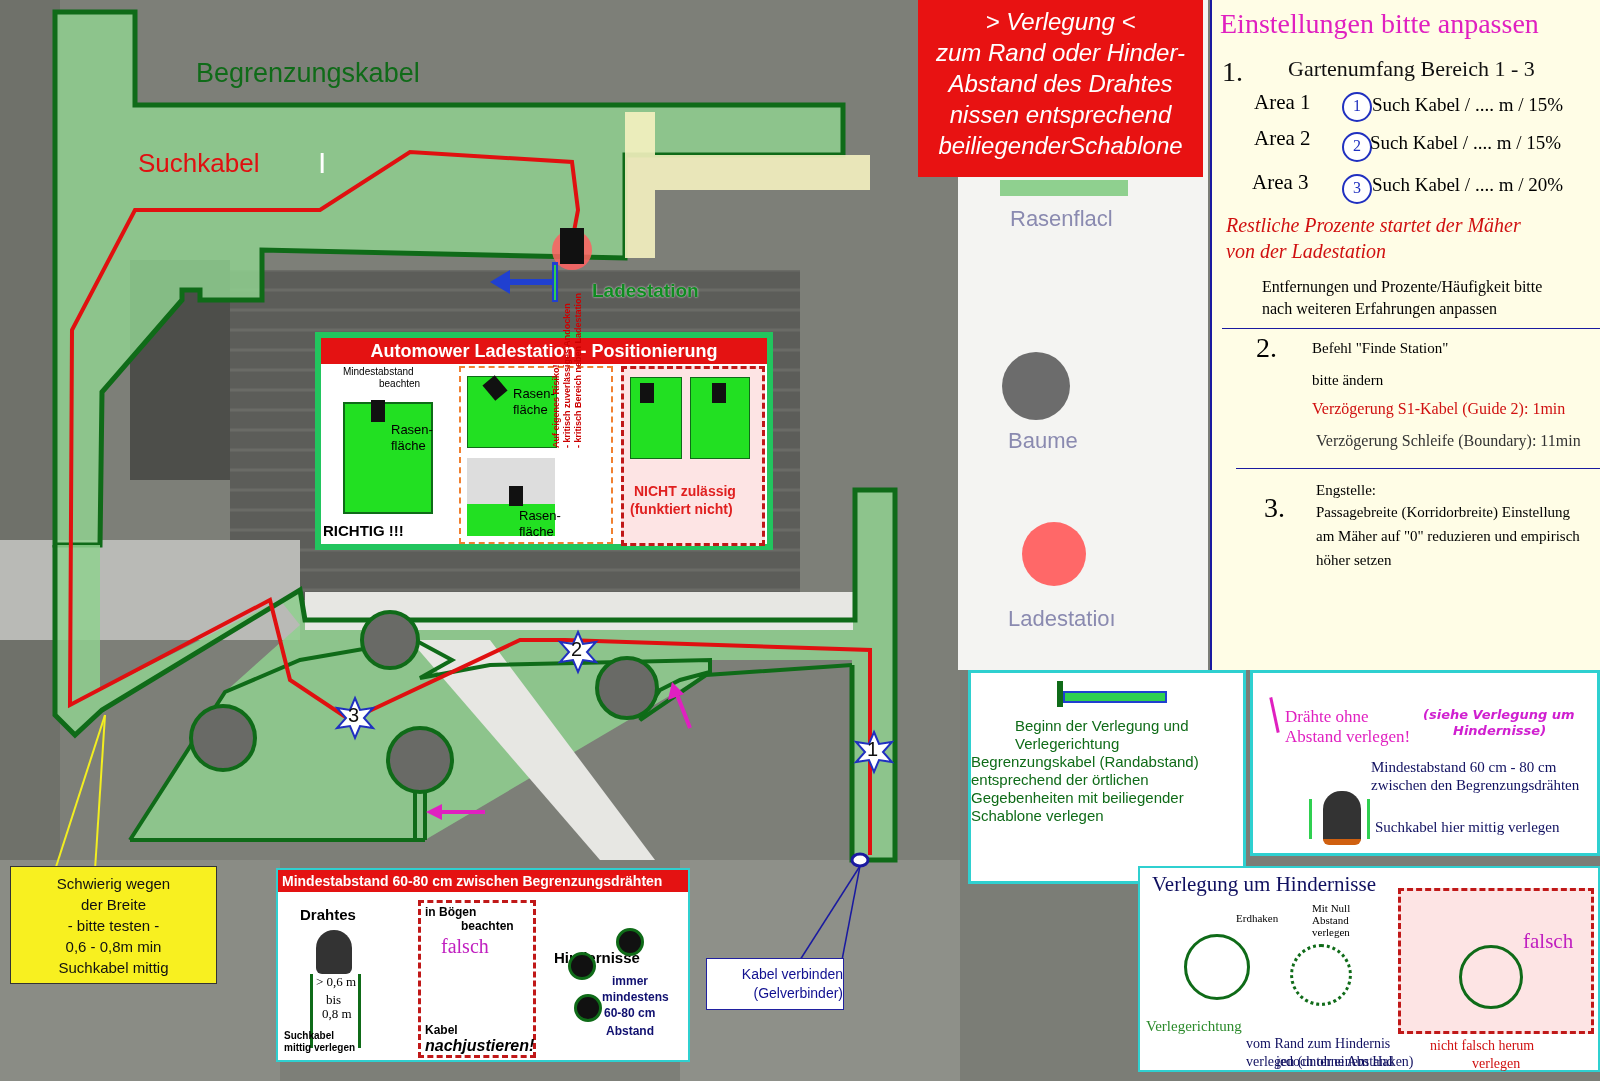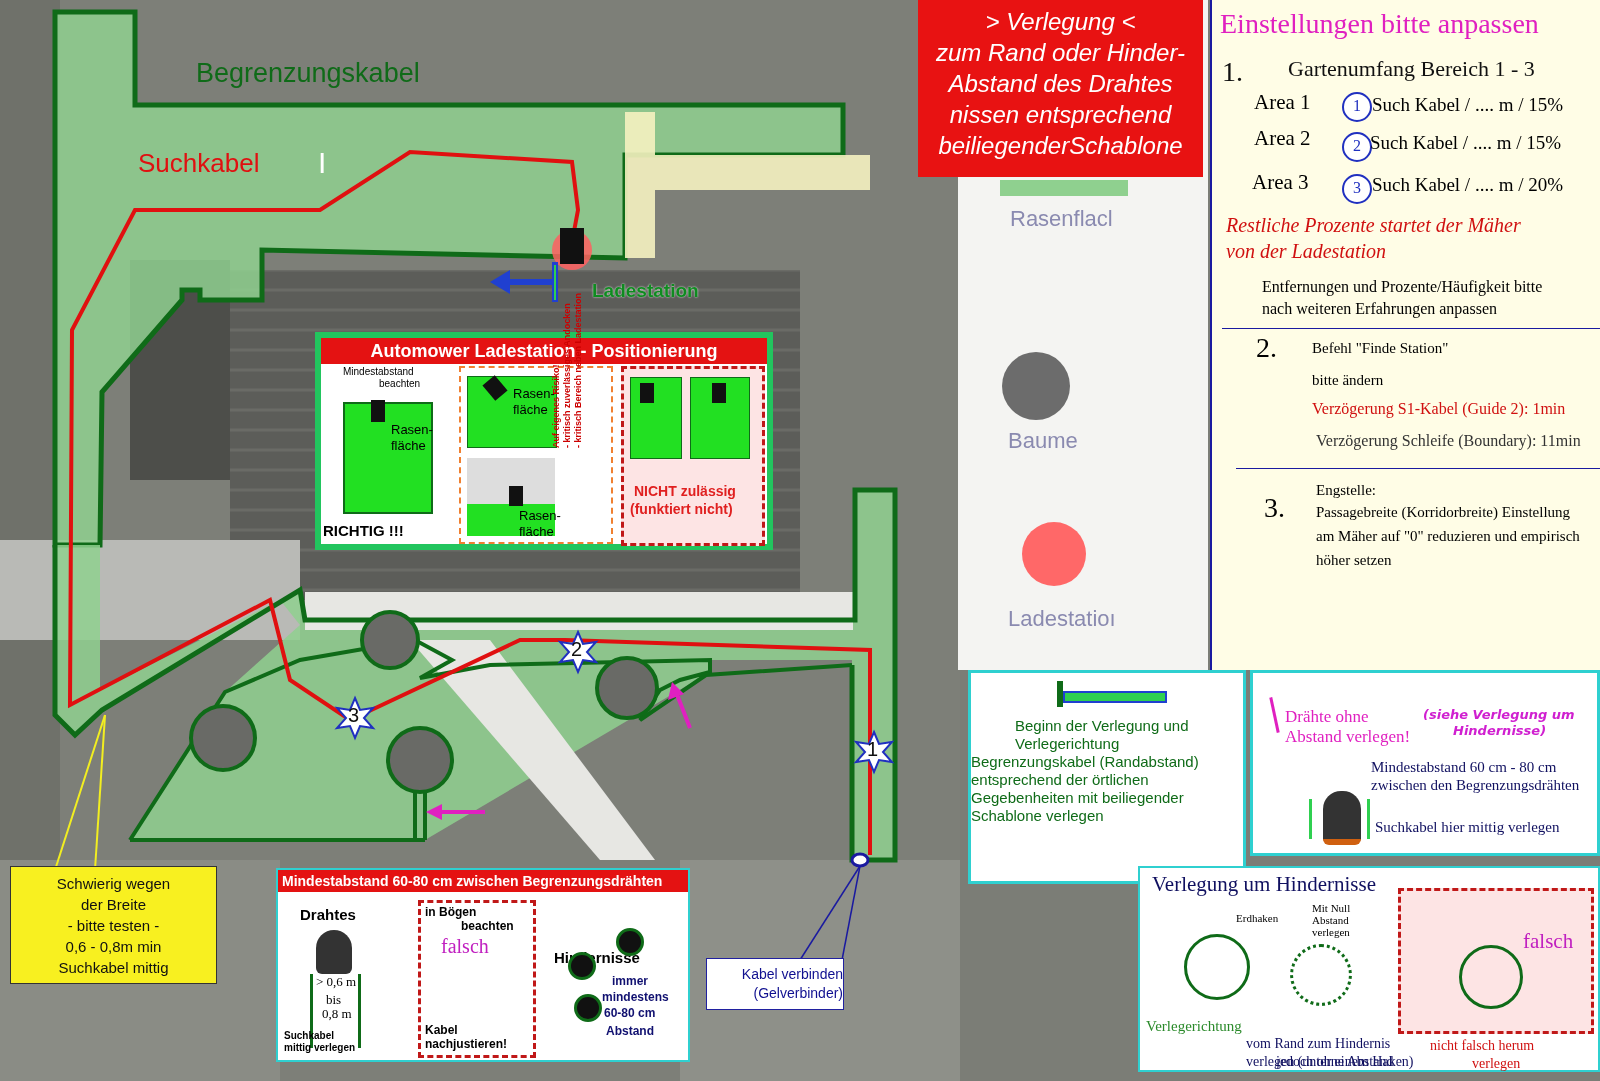--- a/index.html
+++ b/index.html
@@ -212,21 +212,21 @@
   <div class="lbl serif" style="left:38px;top:104px;font-size:13px;">&gt; 0,6 m</div>
   <div class="lbl serif" style="left:48px;top:122px;font-size:13px;">bis</div>
   <div class="lbl serif" style="left:44px;top:136px;font-size:13px;">0,8 m</div>
   <div class="lbl" style="left:6px;top:160px;font-size:10px;font-weight:bold;">Suchkabel</div>
   <div class="lbl" style="left:6px;top:172px;font-size:10px;font-weight:bold;">mittig verlegen</div>
   <div class="abs" style="left:140px;top:30px;width:112px;height:152px;border:3px dashed #c01818;">
     <div class="lbl" style="left:4px;top:2px;font-size:12px;font-weight:bold;">in Bögen</div>
     <div class="lbl" style="left:40px;top:16px;font-size:12px;font-weight:bold;">beachten</div>
     <div class="lbl serif pink" style="left:20px;top:32px;font-size:20px;color:#c020c0;">falsch</div>
     <div class="lbl" style="left:4px;top:120px;font-size:12px;font-weight:bold;">Kabel</div>
-    <div class="lbl" style="left:4px;top:134px;font-size:12px;font-weight:bold;">nachjustieren!</div>
+    <div class="lbl" style="left:4px;top:134px;font-size:16px;font-weight:bold;font-style:italic;">nachjustieren!</div>
   </div>
   <div class="lbl" style="left:276px;top:36px;font-size:15px;font-weight:bold;margin-top:43px;">Hindernisse</div>
   <div class="abs" style="left:338px;top:58px;width:22px;height:22px;border-radius:50%;background:#111;border:3px solid #0f6b18;"></div>
   <div class="abs" style="left:290px;top:82px;width:22px;height:22px;border-radius:50%;background:#111;border:3px solid #0f6b18;"></div>
   <div class="abs" style="left:296px;top:124px;width:22px;height:22px;border-radius:50%;background:#111;border:3px solid #0f6b18;"></div>
   <div class="lbl navy" style="left:334px;top:104px;font-size:12px;font-weight:bold;">immer</div>
   <div class="lbl navy" style="left:324px;top:120px;font-size:12px;font-weight:bold;">mindestens</div>
   <div class="lbl navy" style="left:326px;top:136px;font-size:12px;font-weight:bold;">60-80 cm</div>
   <div class="lbl navy" style="left:328px;top:154px;font-size:12px;font-weight:bold;">Abstand</div>
 </div>

